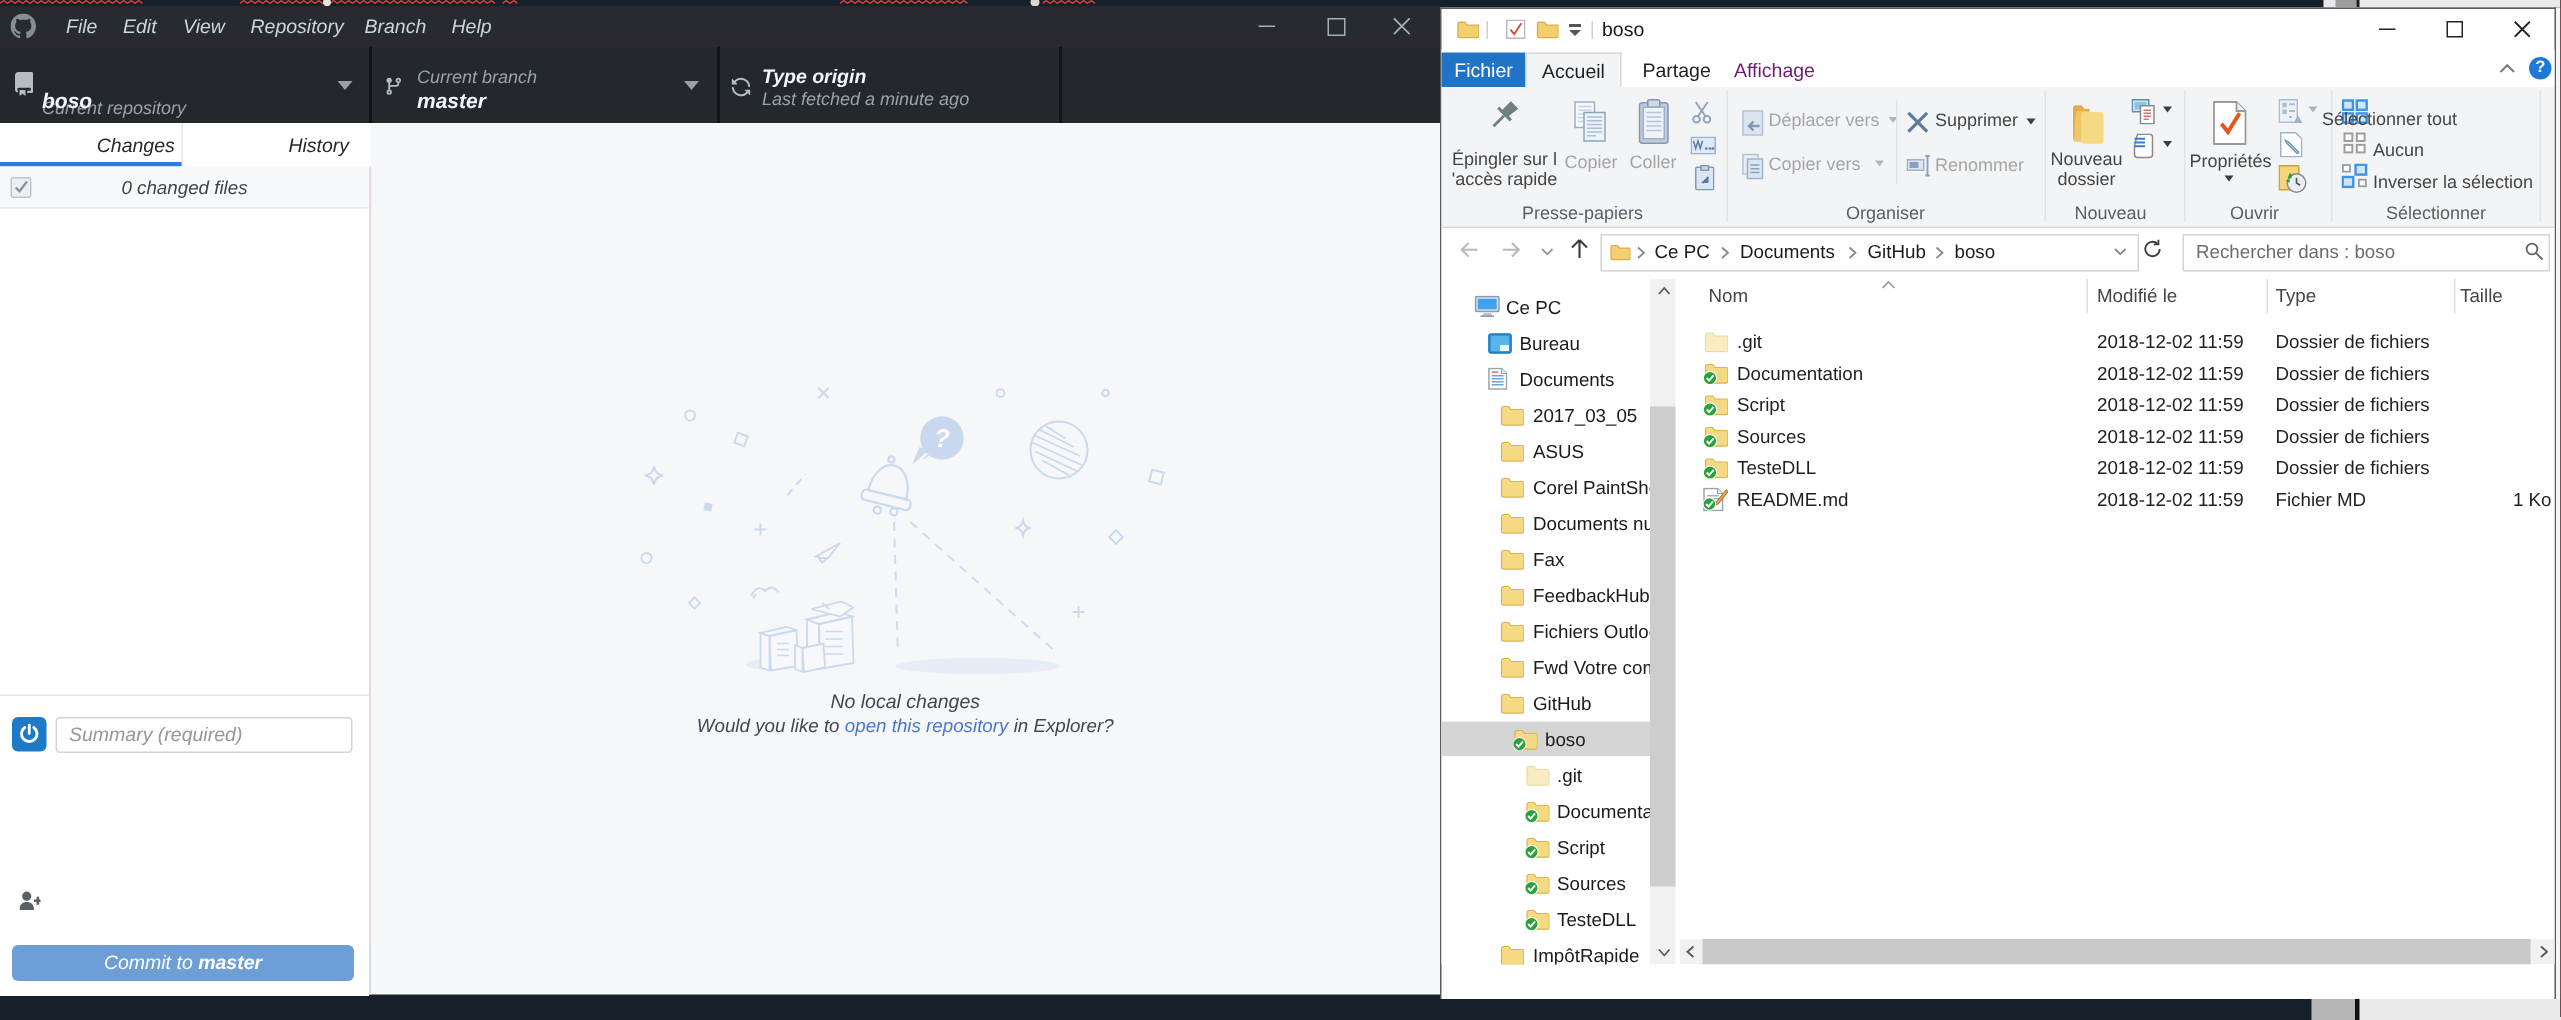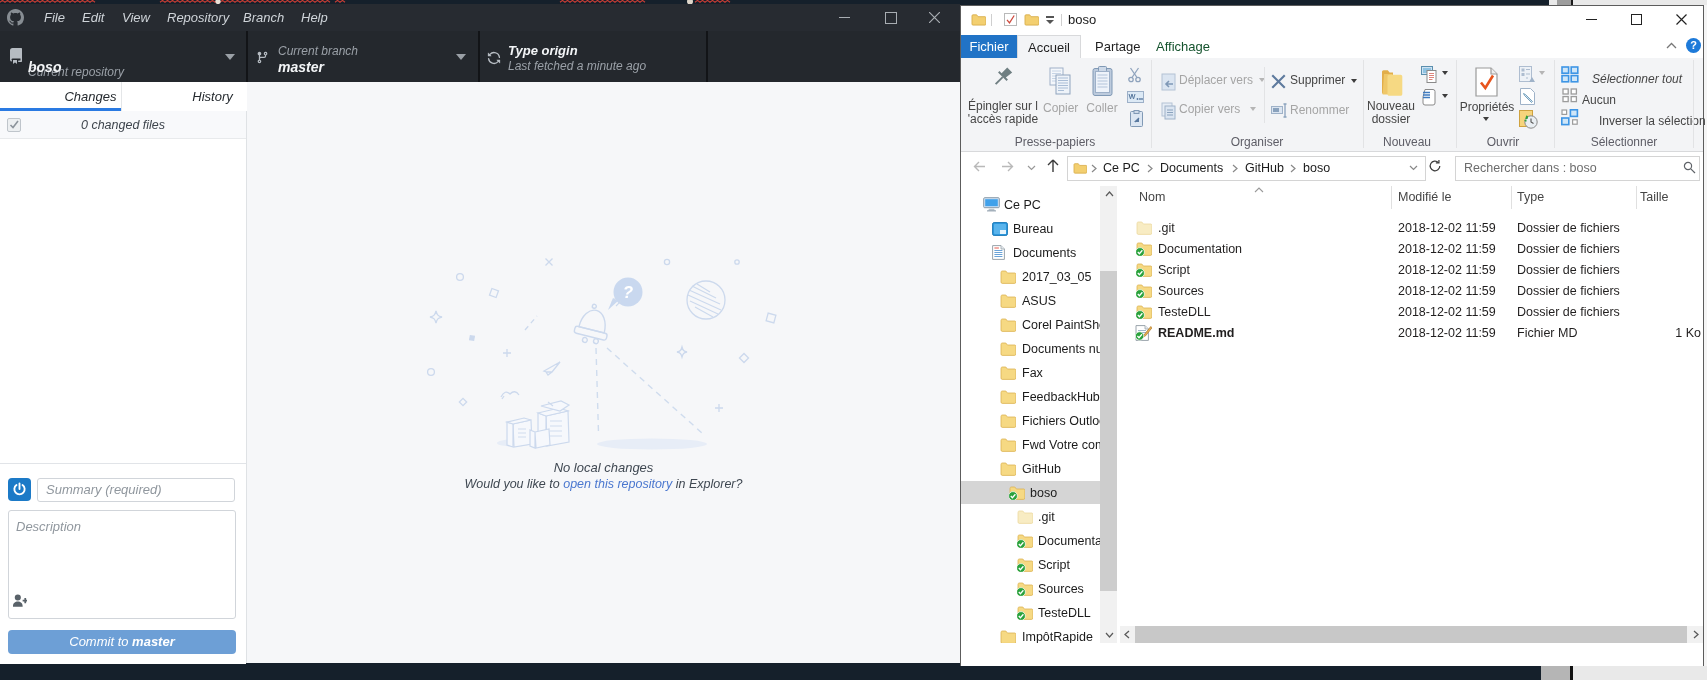--- a/index.html
+++ b/index.html
@@ -105,21 +105,20 @@
       </div>
 
       <div class="abs" style="left:0;top:381px;width:246px;height:200px;background:#fff;border-top:1px solid #e1e4e8;">
         <div class="abs" style="left:8px;top:14px;width:23px;height:23px;border-radius:4px;background:#1c7ac7;">
           <svg class="abs" style="left:4px;top:4px;" width="15" height="15" viewBox="0 0 16 16">
               <path d="M8 1.5 v6" stroke="#fff" stroke-width="2" stroke-linecap="round"></path>
               <path d="M4.8 3.2 a5.5 5.5 0 1 0 6.4 0" stroke="#fff" stroke-width="2" fill="none" stroke-linecap="round"></path>
             </svg>
         </div>
         <div class="abs" style="left:37px;top:14px;width:198px;height:24px;border:1px solid #d1d5da;border-radius:3px;box-sizing:border-box;background:#fff;line-height:22px;font-size:13px;color:#90979e;padding-left:8px;">Summary (required)</div>
-        <div class="abs" style="left:8px;top:46px;width:228px;height:109px;border:1px solid #d1d5da;border-radius:3px;box-sizing:border-box;background:#fff;font-size:13px;color:#90979e;padding:8px 0 0 7px;">Description</div>
         <svg class="abs" style="left:13px;top:130px;" width="14" height="13" viewBox="0 0 16 14">
             <path fill="#596269" d="M5.5 0a3.5 3.5 0 100 7 3.5 3.5 0 000-7zM0 13c0-3 2.5-5 5.5-5s5.5 2 5.5 5v1H0z"></path>
             <path d="M13 4v2h-2v2h2v2h2V8h2V6h-2V4z" fill="#596269"></path>
           </svg>
         <div class="abs" style="left:8px;top:166px;width:228px;height:24px;border-radius:4px;background:#6d9fd6;text-align:center;line-height:24px;font-size:13px;color:#fff;">Commit to <b>master</b></div>
       </div>
     </div>
     <div id="gh-main" class="abs">
       <svg class="abs" style="left:153px;top:158px;" width="420" height="220" viewBox="0 0 420 220">
         <g stroke="#ccd9ed" stroke-width="1.3" fill="none">
@@ -209,21 +208,21 @@
     <div class="abs" style="left:625px;top:13px;width:11px;height:1px;background:#222;"></div>
     <div class="abs" style="left:670px;top:8px;width:9px;height:9px;border:1.2px solid #222;"></div>
     <svg class="abs" style="left:715px;top:8px;" width="11" height="11" viewBox="0 0 11 11">
         <path d="M0.5 0.5 L10.5 10.5 M10.5 0.5 L0.5 10.5" stroke="#222" stroke-width="1.2"></path>
       </svg>
 
     <div class="abs" style="left:0;top:27px;width:742px;height:25px;background:#fff;"></div>
     <div class="abs" style="left:0;top:29px;width:56px;height:23px;background:#2173c6;color:#fff;font-size:13px;text-align:center;line-height:23px;">Fichier</div>
     <div class="abs" style="left:56px;top:29px;width:64px;height:24px;background:#f3f4f6;border:1px solid #d8d9db;border-bottom:none;box-sizing:border-box;color:#1f1f1f;font-size:13px;text-align:center;line-height:23px;">Accueil</div>
     <div class="abs" style="left:134px;top:29px;width:46px;height:23px;color:#1f1f1f;font-size:13px;line-height:23px;">Partage</div>
-    <div class="abs" style="left:195px;top:29px;width:60px;height:23px;color:#14532d;font-size:13px;line-height:23px;">Affichage</div>
+    <div class="abs" style="left:195px;top:29px;width:60px;height:23px;color:#701a75;font-size:13px;line-height:23px;">Affichage</div>
     <svg class="abs" style="left:705px;top:36px;" width="11" height="7" viewBox="0 0 11 7">
         <path d="M1 6 L5.5 1.5 L10 6" stroke="#777" stroke-width="1.3" fill="none"></path>
       </svg>
     <div class="abs" style="left:725px;top:32px;width:15px;height:15px;border-radius:50%;background:#1d7ad9;color:#fff;font-size:11px;font-weight:bold;text-align:center;line-height:15px;">?</div>
 
     <div id="ribbon" class="abs" style="left:0;top:52px;width:742px;height:94px;background:#f3f4f6;border-bottom:1px solid #d8d9db;box-sizing:border-box;">
 
       <svg class="abs" style="left:32px;top:8px;" width="21" height="27" viewBox="0 0 21 27">
           <g transform="rotate(45 10 10)">
             <path d="M7 1 h7 l-1 8 h3 v2 H4 v-2 h3 z" fill="#6f7f82"></path>
@@ -349,37 +348,37 @@
       <div class="rsep" style="left:593px;"></div>
 
       <svg class="abs" style="left:600px;top:8px;" width="18" height="17" viewBox="0 0 18 17">
           <g stroke="#3d95e5" stroke-width="1.6">
             <rect x="1" y="1" width="6.6" height="6.2" fill="#cfe6f8"></rect>
             <rect x="10.2" y="1" width="6.6" height="6.2" fill="#cfe6f8"></rect>
             <rect x="1" y="9.6" width="6.6" height="6.2" fill="#cfe6f8"></rect>
             <rect x="10.2" y="9.6" width="6.6" height="6.2" fill="#cfe6f8"></rect>
           </g>
         </svg>
-      <div class="rtxt" style="left:631px;top:15px;font-style:italic;">Sélectionner tout</div>
+      <div class="rtxt" style="left:587px;top:15px;">Sélectionner tout</div>
       <svg class="abs" style="left:601px;top:30px;" width="16" height="15" viewBox="0 0 16 15">
           <g stroke="#9c9c9c" stroke-width="1.3" fill="#fff">
             <rect x="1" y="1" width="5.2" height="5"></rect>
             <rect x="9.2" y="1" width="5.2" height="5"></rect>
             <rect x="1" y="8.6" width="5.2" height="5"></rect>
             <rect x="9.2" y="8.6" width="5.2" height="5"></rect>
           </g>
         </svg>
       <div class="rtxt" style="left:621px;top:36px;">Aucun</div>
       <svg class="abs" style="left:600px;top:51px;" width="18" height="17" viewBox="0 0 18 17">
           <rect x="1" y="1" width="4.6" height="4.4" fill="#fff" stroke="#9c9c9c" stroke-width="1.2"></rect>
           <rect x="9.4" y="0.8" width="7" height="6.6" fill="#cfe6f8" stroke="#3d95e5" stroke-width="1.6"></rect>
           <rect x="0.8" y="9" width="7" height="6.6" fill="#cfe6f8" stroke="#3d95e5" stroke-width="1.6"></rect>
           <rect x="11.6" y="10.8" width="4.6" height="4.4" fill="#fff" stroke="#9c9c9c" stroke-width="1.2"></rect>
         </svg>
-      <div class="rtxt" style="left:621px;top:57px;margin-left:17px;">Inverser la sélection</div>
+      <div class="rtxt" style="left:621px;top:57px;">Inverser la sélection</div>
       <div class="rlabel" style="left:613px;width:100px;">Sélectionner</div>
       <div class="abs" style="left:732px;top:2px;width:1px;height:88px;background:#e2e3e5;"></div>
     </div>
 
     <div class="abs" style="left:0;top:146px;width:742px;height:34px;background:#fff;"></div>
     <svg class="abs" style="left:12px;top:155px;" width="13" height="11" viewBox="0 0 13 11">
         <path d="M6 1 L1.5 5.5 L6 10 M1.5 5.5 H12" stroke="#b9b9b9" stroke-width="1.4" fill="none"></path>
       </svg>
     <svg class="abs" style="left:40px;top:155px;" width="13" height="11" viewBox="0 0 13 11">
         <path d="M7 1 L11.5 5.5 L7 10 M11.5 5.5 H1" stroke="#b9b9b9" stroke-width="1.4" fill="none"></path>
@@ -580,21 +579,21 @@
       <div class="frow" style="left:278px;top:115.5px;">2018-12-02 11:59</div>
       <div class="frow" style="left:397px;top:115.5px;">Dossier de fichiers</div>
       <svg class="abs" style="left:15px;top:138.5px;" width="17" height="16" viewBox="0 0 17 16">
           <path d="M1 0.6 H10 L13.4 4 V15.4 H1z" fill="#fff" stroke="#9aa4ac"></path>
           <path d="M10 0.6 V4 H13.4" fill="#e8ecef" stroke="#9aa4ac" stroke-width="0.8"></path>
           <path d="M3 5.5 h8M3 7.5 h8M3 9.5 h8" stroke="#9fb6c8" stroke-width="1"></path>
           <path d="M15.8 1.5 l-6.5 8 -1.6 2.9 2.9-1.6 6.4-8z" fill="#e8b04e" stroke="#a8742c" stroke-width="0.7"></path>
           <circle cx="4.6" cy="11" r="4.2" fill="#2aa23c" stroke="#ffffff" stroke-width="0.7"></circle>
           <path d="M2.4 11 l1.6 1.7 L7 9.3" stroke="#fff" stroke-width="1.3" fill="none"></path>
         </svg>
-      <div class="frow" style="left:38px;top:136.5px;font-weight:bold;">README.md</div>
+      <div class="frow" style="left:38px;top:136.5px;">README.md</div>
       <div class="frow" style="left:278px;top:136.5px;">2018-12-02 11:59</div>
       <div class="frow" style="left:397px;top:136.5px;">Fichier MD</div>
       <div class="frow" style="left:500px;top:136.5px;width:81px;text-align:right;">1 Ko</div>
 
       <div class="abs" style="left:0;top:440px;width:583px;height:17px;background:#f1f1f1;">
         <svg class="abs" style="left:4px;top:4px;" width="6" height="9" viewBox="0 0 6 9">
             <path d="M5 1 L1 4.5 L5 8" stroke="#5a5a5a" stroke-width="1.3" fill="none"></path>
           </svg>
         <div class="abs" style="left:15px;top:0;width:552px;height:17px;background:#c8c8c8;"></div>
         <svg class="abs" style="left:573px;top:4px;" width="6" height="9" viewBox="0 0 6 9">

